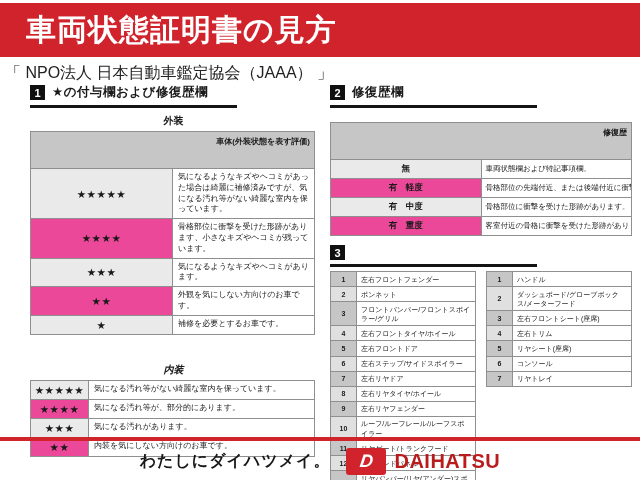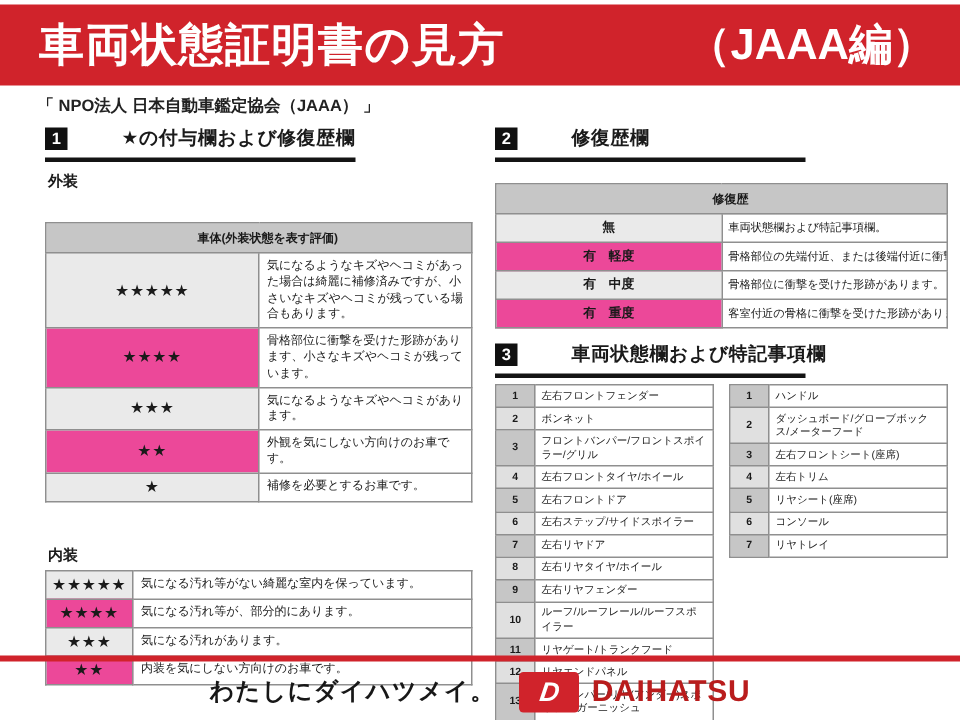--- a/index.html
+++ b/index.html
@@ -10,67 +10,67 @@
   }
   
   .banner {
     position:absolute; left:0; top:3px; width:640px; height:54px;
     background:#d0232b; color:#fff;
     display:flex; align-items:center; justify-content:space-between;
     padding:0 16px 0 26px;
   }
   .banner .title   { font-size:30px; font-weight:bold; letter-spacing:1px; }
   .banner .edition { font-size:29px; font-weight:bold; }
-  .subtitle { position:absolute; left:25px; top:63px; font-size:11px; font-weight:bold; color:#222; }
+  .subtitle { position:absolute; left:5px; top:63px; font-size:16px; font-weight:normal; color:#222; }
 
   
   .col-left  { position:absolute; left:30px;  top:84px; width:285px; }
   .col-right { position:absolute; left:330px; top:84px; width:302px; }
 
   
   .sec-head {
     display:flex; align-items:center; gap:7px;
     border-bottom:3px solid #141414; padding-bottom:4px; width:207px;
   }
   .num-badge {
     width:15px; height:15px; background:#101010; color:#fff; flex:0 0 15px;
     font-size:11px; font-weight:bold; display:flex; align-items:center; justify-content:center;
   }
-  .sec-title { font-size:12.5px; font-weight:bold; white-space:nowrap; letter-spacing:0.5px;margin-left:29px; }
-
-  .zone-label { font-size:10px; font-weight:bold; margin:6px 0 3px 2px; }
+  .sec-title { font-size:12.5px; font-weight:bold; white-space:nowrap; letter-spacing:0.5px; }
+
+  .zone-label { font-size:10px; font-weight:bold; margin:6px 0 3px 2px;text-align:center; }
 
   
   table { border-collapse:collapse; width:100%; table-layout:fixed; }
   td, th { border:1px solid #8f8f8f; vertical-align:middle; }
   th.tbl-head {
-    background:#c6c6c6; text-align:center; font-size:8px; font-weight:bold;
-    padding:4px 4px 4px 16px; height:16px;
+    background:#c6c6c6; text-align:right; font-size:8px; font-weight:bold;
+    padding:4px 4px 21px 16px; height:16px;
   }
   
   td.label-cell { width:58px; text-align:center; padding:3px 2px; }
   td.stars { font-size:10.5px; letter-spacing:0.5px; }
   td.grade { font-size:8.5px; font-weight:bold; }
   td.desc  { background:#fff; font-size:8px; line-height:1.35; padding:3px 5px; }
   td.desc-s{ background:#fff; font-size:7.5px; line-height:1.3; padding:3px 4px; white-space:nowrap; overflow:hidden; }
   tr.alt-a td.label-cell { background:#eaeaea; }
   tr.alt-b td.label-cell { background:#ec4899; }
 
   
   .parts-wrap { display:flex; gap:10px; margin-top:4px; align-items:flex-start; }
   .parts-left  { width:146px; }
   .parts-right { width:146px; }
   td.no-cell   { width:26px; text-align:center; font-size:7px; font-weight:bold; padding:2px 1px; }
   td.part-name { background:#fff; font-size:7px; line-height:1.3; padding:2.5px 4px; }
   tr.p-odd  td.no-cell { background:#c6c6c6; }
   tr.p-even td.no-cell { background:#e0e0e0; }
 
-  .table-ext { margin-top:20px; }
+  .table-ext { margin-top:3px; }
   .table-int { margin-top:3px; }
-  .zone-label-int { margin-top:28px; }
+  .zone-label-int { margin-top:28px;font-style:italic; }
   .table-repair { margin-top:14px; }
   .sec-head-3 { margin-top:9px; }
 
   
   .footer-line { position:absolute; left:0; top:437px; width:640px; height:4px; background:#d0232b; }
   .footer {
     position:absolute; left:0; top:444px; width:640px; height:34px;
     display:flex; align-items:center; justify-content:center; gap:16px;
   }
   .slogan { font-size:16px; font-weight:bold; color:#171717; letter-spacing:1px; }
@@ -85,41 +85,40 @@
   }
   .brand { color:#b91c1c; font-size:20px; font-weight:bold; letter-spacing:0.5px; }
 </style>
 </head>
 <body>
 
 <div class="page">
 
   <div class="banner">
     <span class="title">車両状態証明書の見方</span>
-    <span class="edition">（JAAA編）</span>
   </div>
   <div class="subtitle">「 NPO法人 日本自動車鑑定協会（JAAA） 」</div>
 
   <div class="col-left">
 
     <div class="sec-head">
       <span class="num-badge">1</span>
       <span class="sec-title">★の付与欄および修復歴欄</span>
     </div>
 
     <div class="zone-label">外装</div>
 
     <table class="table-ext">
       <tbody>
           <tr>
         <th class="tbl-head" colspan="2">車体(外装状態を表す評価)</th>
       </tr>
       <tr class="alt-a">
         <td class="label-cell stars">★★★★★</td>
-        <td class="desc">気になるようなキズやヘコミがあった場合は綺麗に補修済みですが、小さいなキズやヘコミが残っている場合もあります。</td>
+        <td class="desc">気になるようなキズやヘコミがあった場合は綺麗に補修済みですが、気になる汚れ等がない綺麗な室内を保っています。</td>
       </tr>
       <tr class="alt-b">
         <td class="label-cell stars">★★★★</td>
         <td class="desc">骨格部位に衝撃を受けた形跡があります、小さなキズやヘコミが残っています。</td>
       </tr>
       <tr class="alt-a">
         <td class="label-cell stars">★★★</td>
         <td class="desc">気になるようなキズやヘコミがあります。</td>
       </tr>
       <tr class="alt-b">
@@ -184,21 +183,20 @@
       </tr>
       <tr class="alt-b">
         <td class="label-cell grade">有　重度</td>
         <td class="desc-s">客室付近の骨格に衝撃を受けた形跡があります。</td>
       </tr>
     </tbody>
       </table>
 
     <div class="sec-head sec-head-3">
       <span class="num-badge">3</span>
-      <span class="sec-title">車両状態欄および特記事項欄</span>
     </div>
 
     <div class="parts-wrap">
 
       <table class="parts-left">
         <tbody>
             <tr class="p-odd">
           <td class="no-cell">1</td>
           <td class="part-name">左右フロントフェンダー</td>
         </tr>

